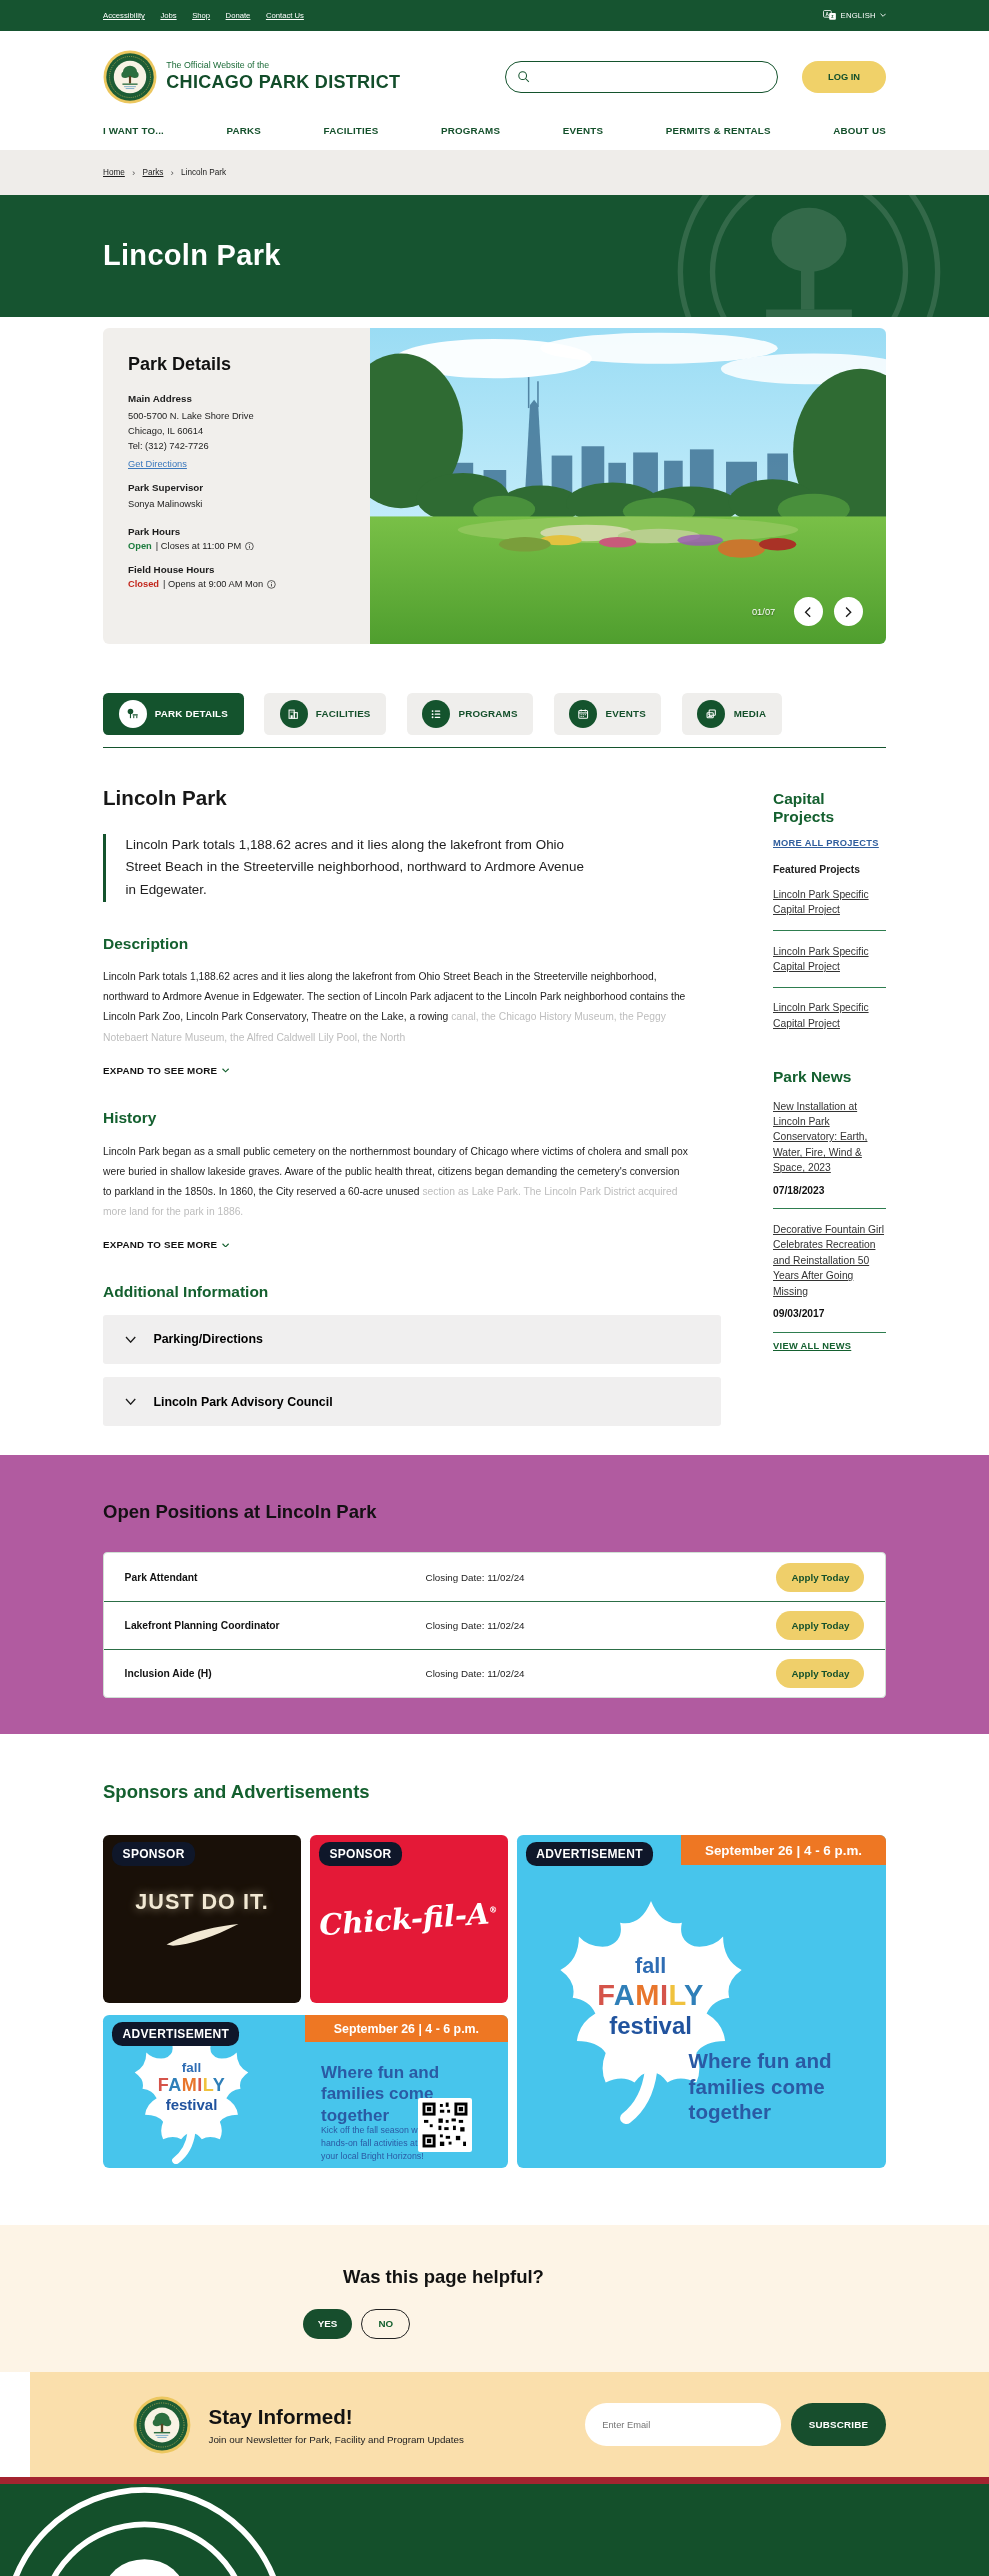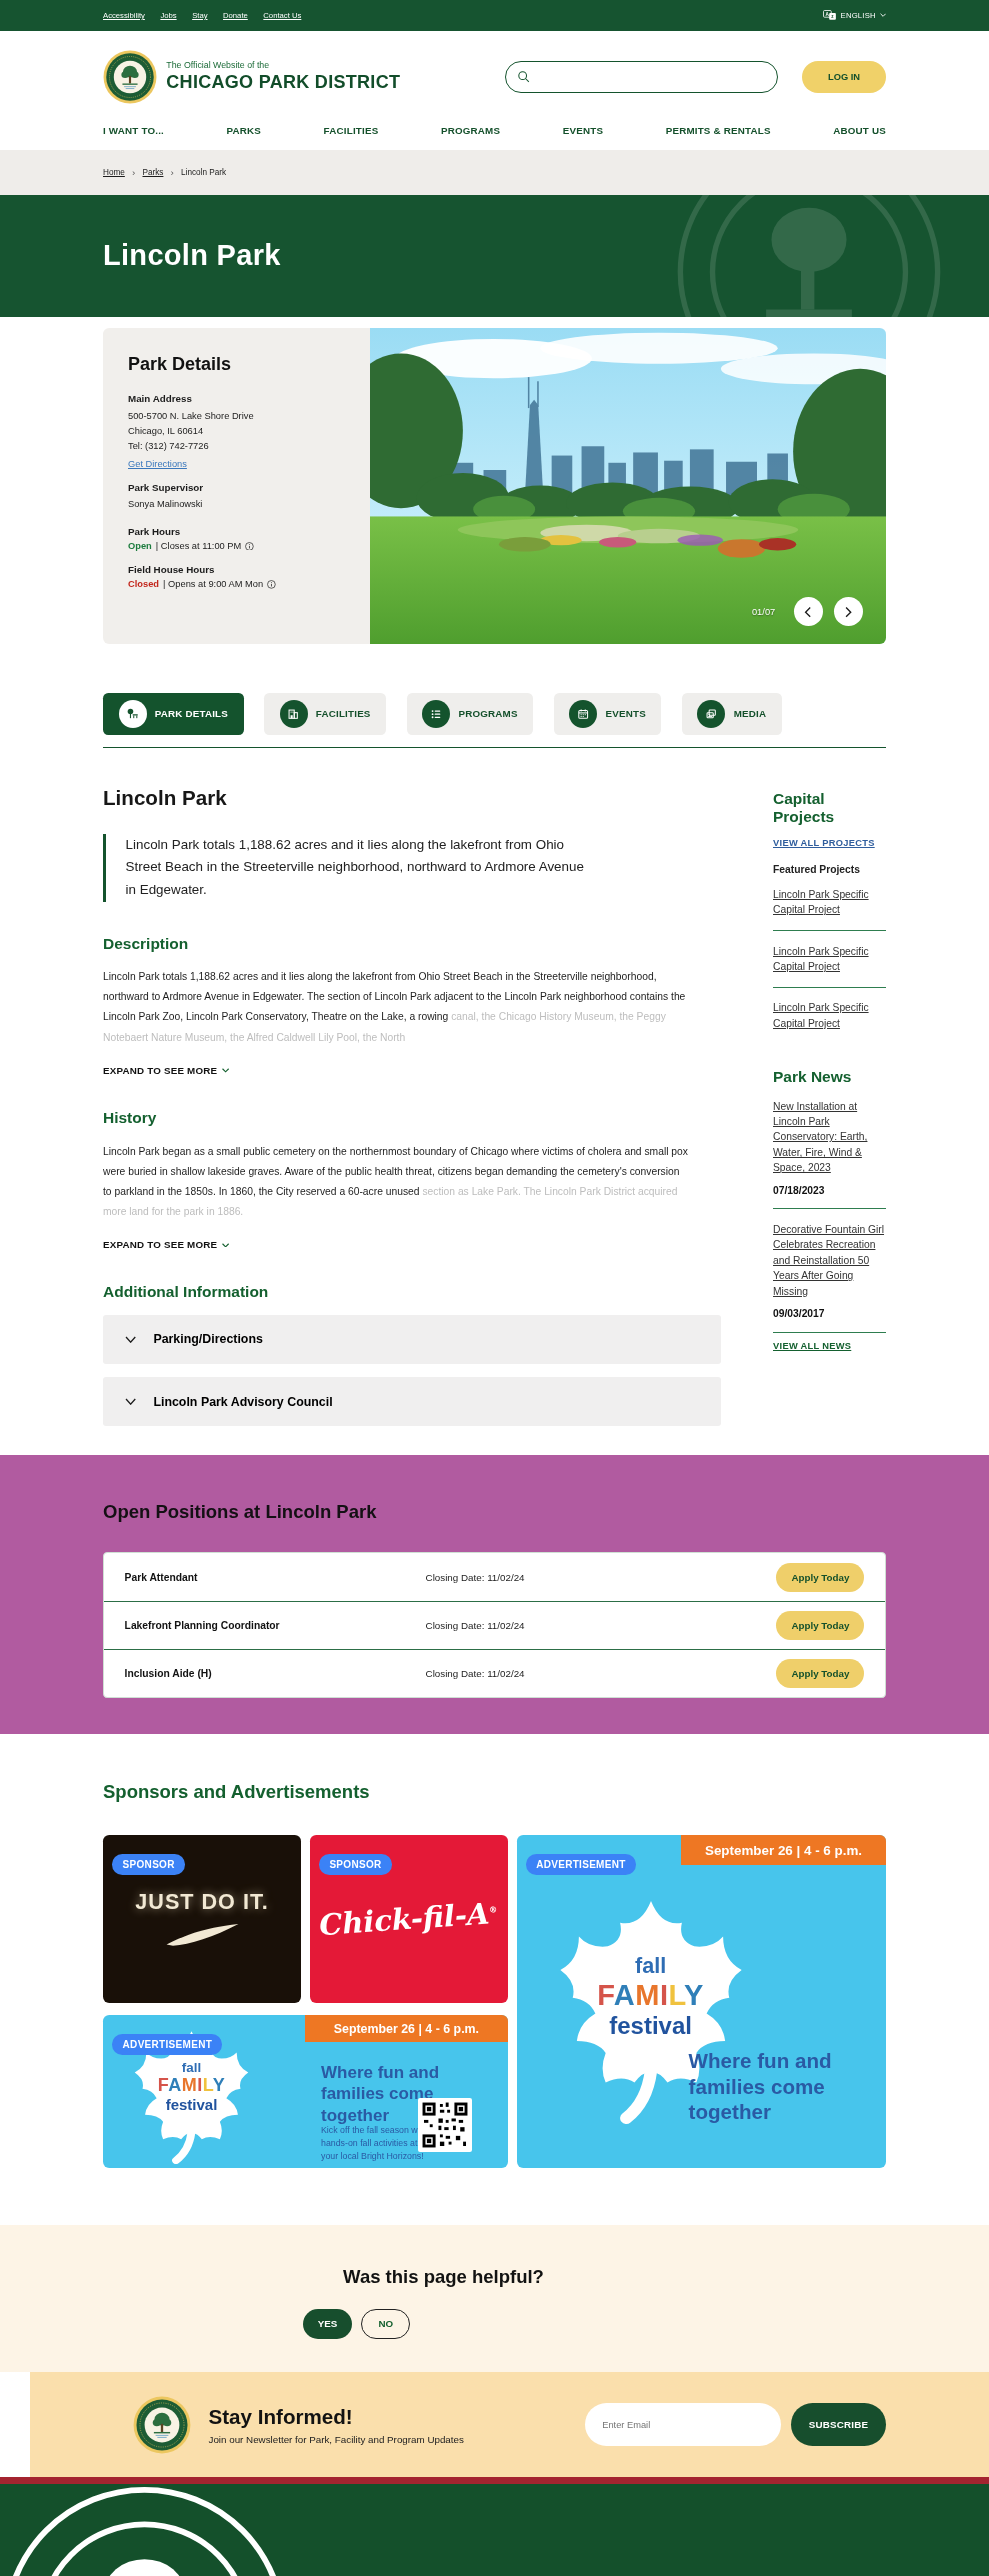--- a/index.html
+++ b/index.html
@@ -91,21 +91,21 @@
   .job-row + .job-row { border-top: 0.5px solid #2c6e46; }
   .job-title { width: 301px; font-weight: bold; font-size: 10.3px; color: #121212; }
   .job-close { flex: 1; font-size: 9.8px; color: #222; }
   .btn-apply { width: 88px; height: 29px; border-radius: 14.4px; background: #efcf6a; border: none; color: #14502b; font-weight: bold; font-size: 9.8px; cursor: pointer; font-family: inherit; }
 
   
   .sponsors { padding: 47px 103px 57px; background: #fff; }
   .sponsors h2 { color: #14602f; font-size: 18.5px; font-weight: bold; }
   .sp-grid { margin-top: 32px; display: grid; grid-template-columns: 198px 198px 1fr; grid-template-rows: 168px 153px; column-gap: 8.8px; row-gap: 12px; }
   .card { border-radius: 6.2px; position: relative; overflow: hidden; }
-  .badge { position: absolute; top: 19px; left: 9.3px; background: #3b82f6; color: #fff; font-weight: bold; font-size: 10px; letter-spacing: 0.3px; padding: 5.2px 10.3px; border-radius: 10.3px; z-index: 3; }
+  .badge { position: absolute; top: 7px; left: 9.3px; background: #0f172a; color: #fff; font-weight: bold; font-size: 12px; letter-spacing: 0.3px; padding: 5.2px 10.3px; border-radius: 10.3px; z-index: 3; }
   .card-nike { background: #191008; display: flex; flex-direction: column; align-items: center; justify-content: center; gap: 7.2px; }
   .nike-text { color: #f2e9d4; font-size: 21.6px; font-weight: bold; letter-spacing: 1px; text-shadow: 0 0 9.3px rgba(255,240,200,.55); }
   .card-cfa { background: #e41937; display: flex; align-items: center; justify-content: center; }
   .cfa-logo { color: #fff; font-family: "DejaVu Serif", serif; font-style: italic; font-weight: bold; font-size: 29px; transform: rotate(-4deg); }
   .cfa-logo sup { font-size: 8.2px; }
   .card-ad { background: #47c5ec; }
   .orange-bar { position: absolute; top: 0; right: 0; background: #ee7723; color: #fff; font-weight: bold; display: flex; align-items: center; justify-content: center; }
   .card-ad-tall .orange-bar { width: 205px; height: 30px; font-size: 13.4px; }
   .card-ad-wide .orange-bar { left: 202px; height: 27px; font-size: 12.4px; }
   .leaf { position: absolute; }
@@ -148,21 +148,21 @@
 
   
   footer { background: #14502b; color: #fff; position: relative; overflow: hidden; }
 </style>
 </head>
 <body>
 
 <div class="topbar">
   <a href="#">Accessibility</a>
   <a href="#">Jobs</a>
-  <a href="#">Stay</a>
+  <a href="#">Shop</a>
   <a href="#">Donate</a>
   <a href="#">Contact Us</a>
   <div class="lang">
     <svg class="ic" width="13.4" height="10.3" viewBox="0 0 26 20" style="font-size:15px">
       <rect x="1" y="1" width="15" height="13" rx="2" fill="none" stroke="#fff" stroke-width="1.6"></rect>
       <text x="5" y="11" font-size="9" font-weight="bold" fill="#fff" font-family="Liberation Sans, sans-serif">A</text>
       <rect x="12" y="6" width="13" height="13" rx="2" fill="#fff"></rect>
       <text x="16" y="16" font-size="9" font-weight="bold" fill="#165430" font-family="Liberation Sans, sans-serif">z</text>
     </svg>
     <span>ENGLISH</span>
@@ -454,21 +454,21 @@
     <button class="accordion">
       <svg width="11.3" height="7.2" viewBox="0 0 22 14">
           <polyline points="2,2 11,12 20,2" fill="none" stroke="#1c1c1c" stroke-width="2.6"></polyline>
         </svg>
       <span>Lincoln Park Advisory Council</span>
     </button>
   </div>
 
   <aside class="sidebar">
     <div class="sb-h">Capital Projects</div>
-    <a href="#" class="sb-viewall-blue">VIEW ALL PROJECTS</a>
+    <a href="#" class="sb-viewall-blue">MORE ALL PROJECTS</a>
     <div class="sb-sub">Featured Projects</div>
     <a href="#" class="sb-link">Lincoln Park Specific Capital Project</a>
     <hr class="sb-div">
     <a href="#" class="sb-link">Lincoln Park Specific Capital Project</a>
     <hr class="sb-div">
     <a href="#" class="sb-link">Lincoln Park Specific Capital Project</a>
 
     <div class="sb-h sb-news-h">Park News</div>
     <a href="#" class="sb-link">New Installation at Lincoln Park Conservatory: Earth, Water, Fire, Wind &amp; Space, 2023</a>
     <div class="sb-date">07/18/2023</div>

